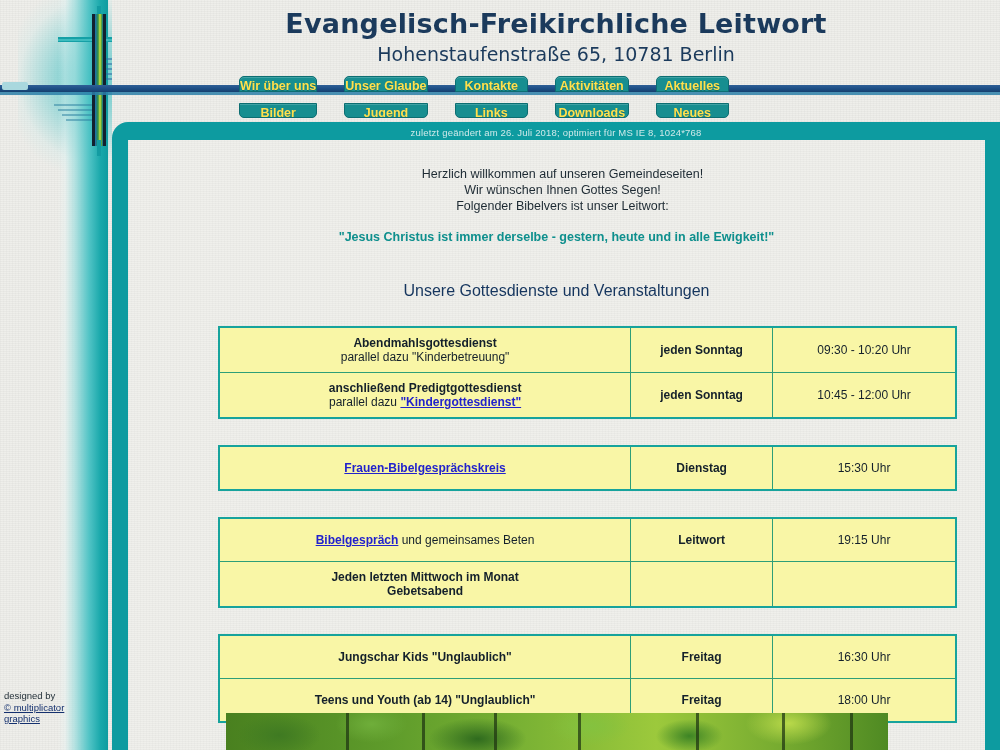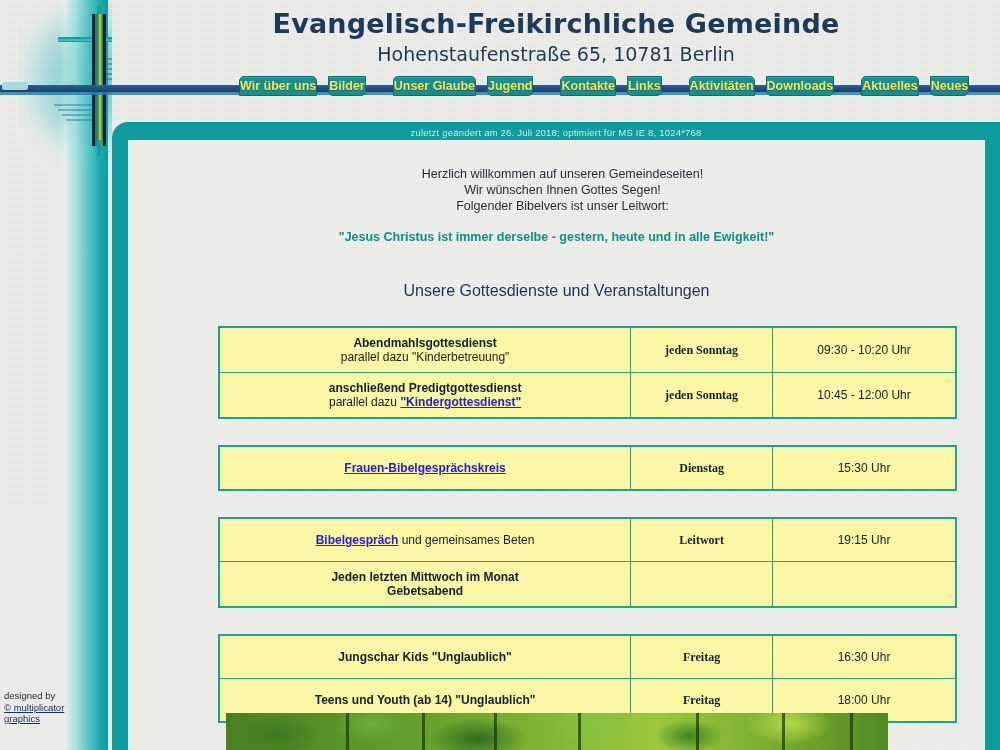--- a/index.html
+++ b/index.html
@@ -86,21 +86,21 @@
     margin: 0; padding-top: 4px;
     font-family: "DejaVu Sans", sans-serif;
     font-size: 19px; font-weight: 400; color: #1b3a5c;
   }
 
   
   #nav {
     position: absolute; left: 215px; top: 76px; width: 514px; height: 42px;
     z-index: 6; display: flex; gap: 3px;
   }
-  .nav-col { flex: 1; display: flex; flex-direction: row; gap: 11px; margin-left: 24px; }
+  .nav-col { flex: 1; display: flex; flex-direction: column; gap: 11px; margin-left: 24px; }
   .nav-btn {
     position: relative;
     height: 20px; line-height: 19px;
     background: #178e90;
     border: 1px solid #0c6e72;
     border-radius: 4px;
     color: #ffe14d;
     font-size: 12.5px; font-weight: bold;
     text-align: center; cursor: pointer;
     text-shadow: 0 1px 0 rgba(0,0,0,.25);
@@ -157,21 +157,21 @@
     background: #f7f5a9;
   }
   table.sched td {
     border: 1px solid #2e9e78;
     background: #f9f6a6;
     padding: 8px 6px;
     font-size: 12px; color: #14202b;
     text-align: center; vertical-align: middle;
   }
   td.c-name { width: 377px; }
-  td.c-day  { width: 130px; font-weight: bold; font-family: Liberation Serif, serif; }
+  td.c-day  { width: 130px; font-weight: bold; }
   td.c-time { width: 168px; }
   .bold { font-weight: bold; }
   a.lnk {
     color: #2222cc; font-weight: bold; text-decoration: underline; cursor: pointer;
   }
   .sub { font-weight: normal; }
 
   
   #photo {
     position: absolute; left: 98px; top: 573px; width: 662px; height: 37px;
@@ -216,21 +216,21 @@
   <div class="cross-v-outer"></div>
   <div class="cross-v-inner"></div>
   <div class="cross-v-tip-b"></div>
 </div>
 
 <div class="blue-bar-main"></div>
 <div class="blue-bar-thin"></div>
 <div class="blue-bar-cap"></div>
 
 <div id="header">
-  <h1 id="site-title">Evangelisch-Freikirchliche Gemeinde</h1>
+  <h1 id="site-title">Evangelisch-Freikirchliche Leitwort</h1>
   <h2 id="site-subtitle">Hohenstaufenstraße 65, 10781 Berlin</h2>
 </div>
 
 <div id="nav">
   <div class="nav-col">
     <div class="nav-btn top">Wir über uns</div>
     <div class="nav-btn bottom">Bilder</div>
   </div>
   <div class="nav-col">
     <div class="nav-btn top">Unser Glaube</div>

